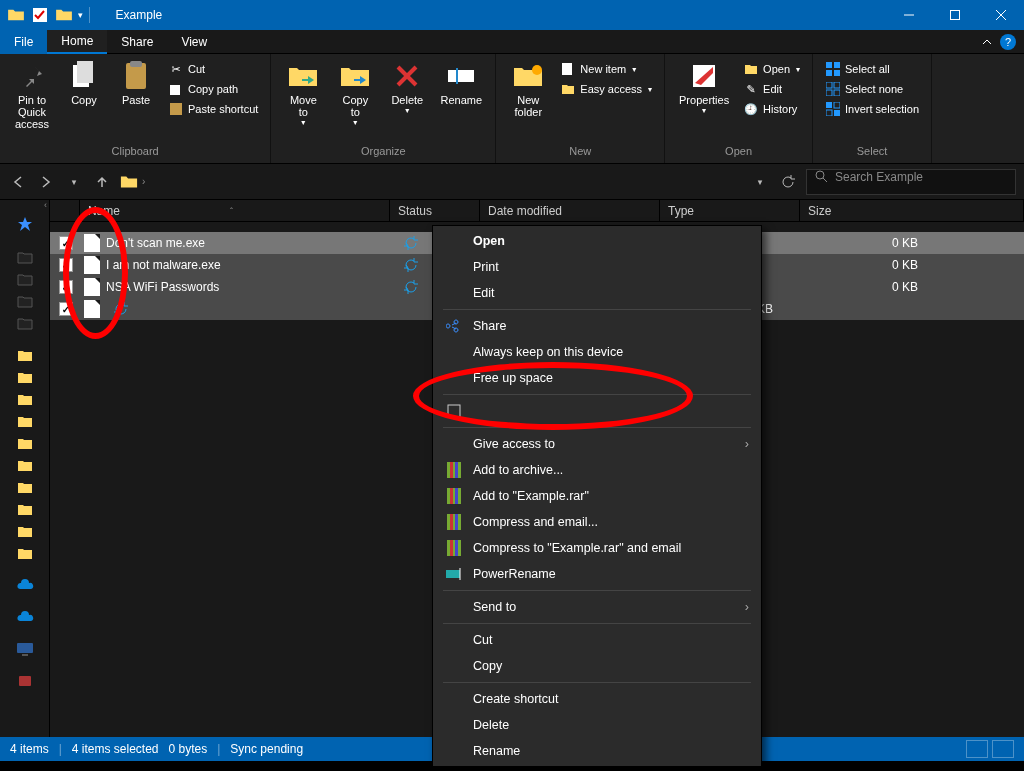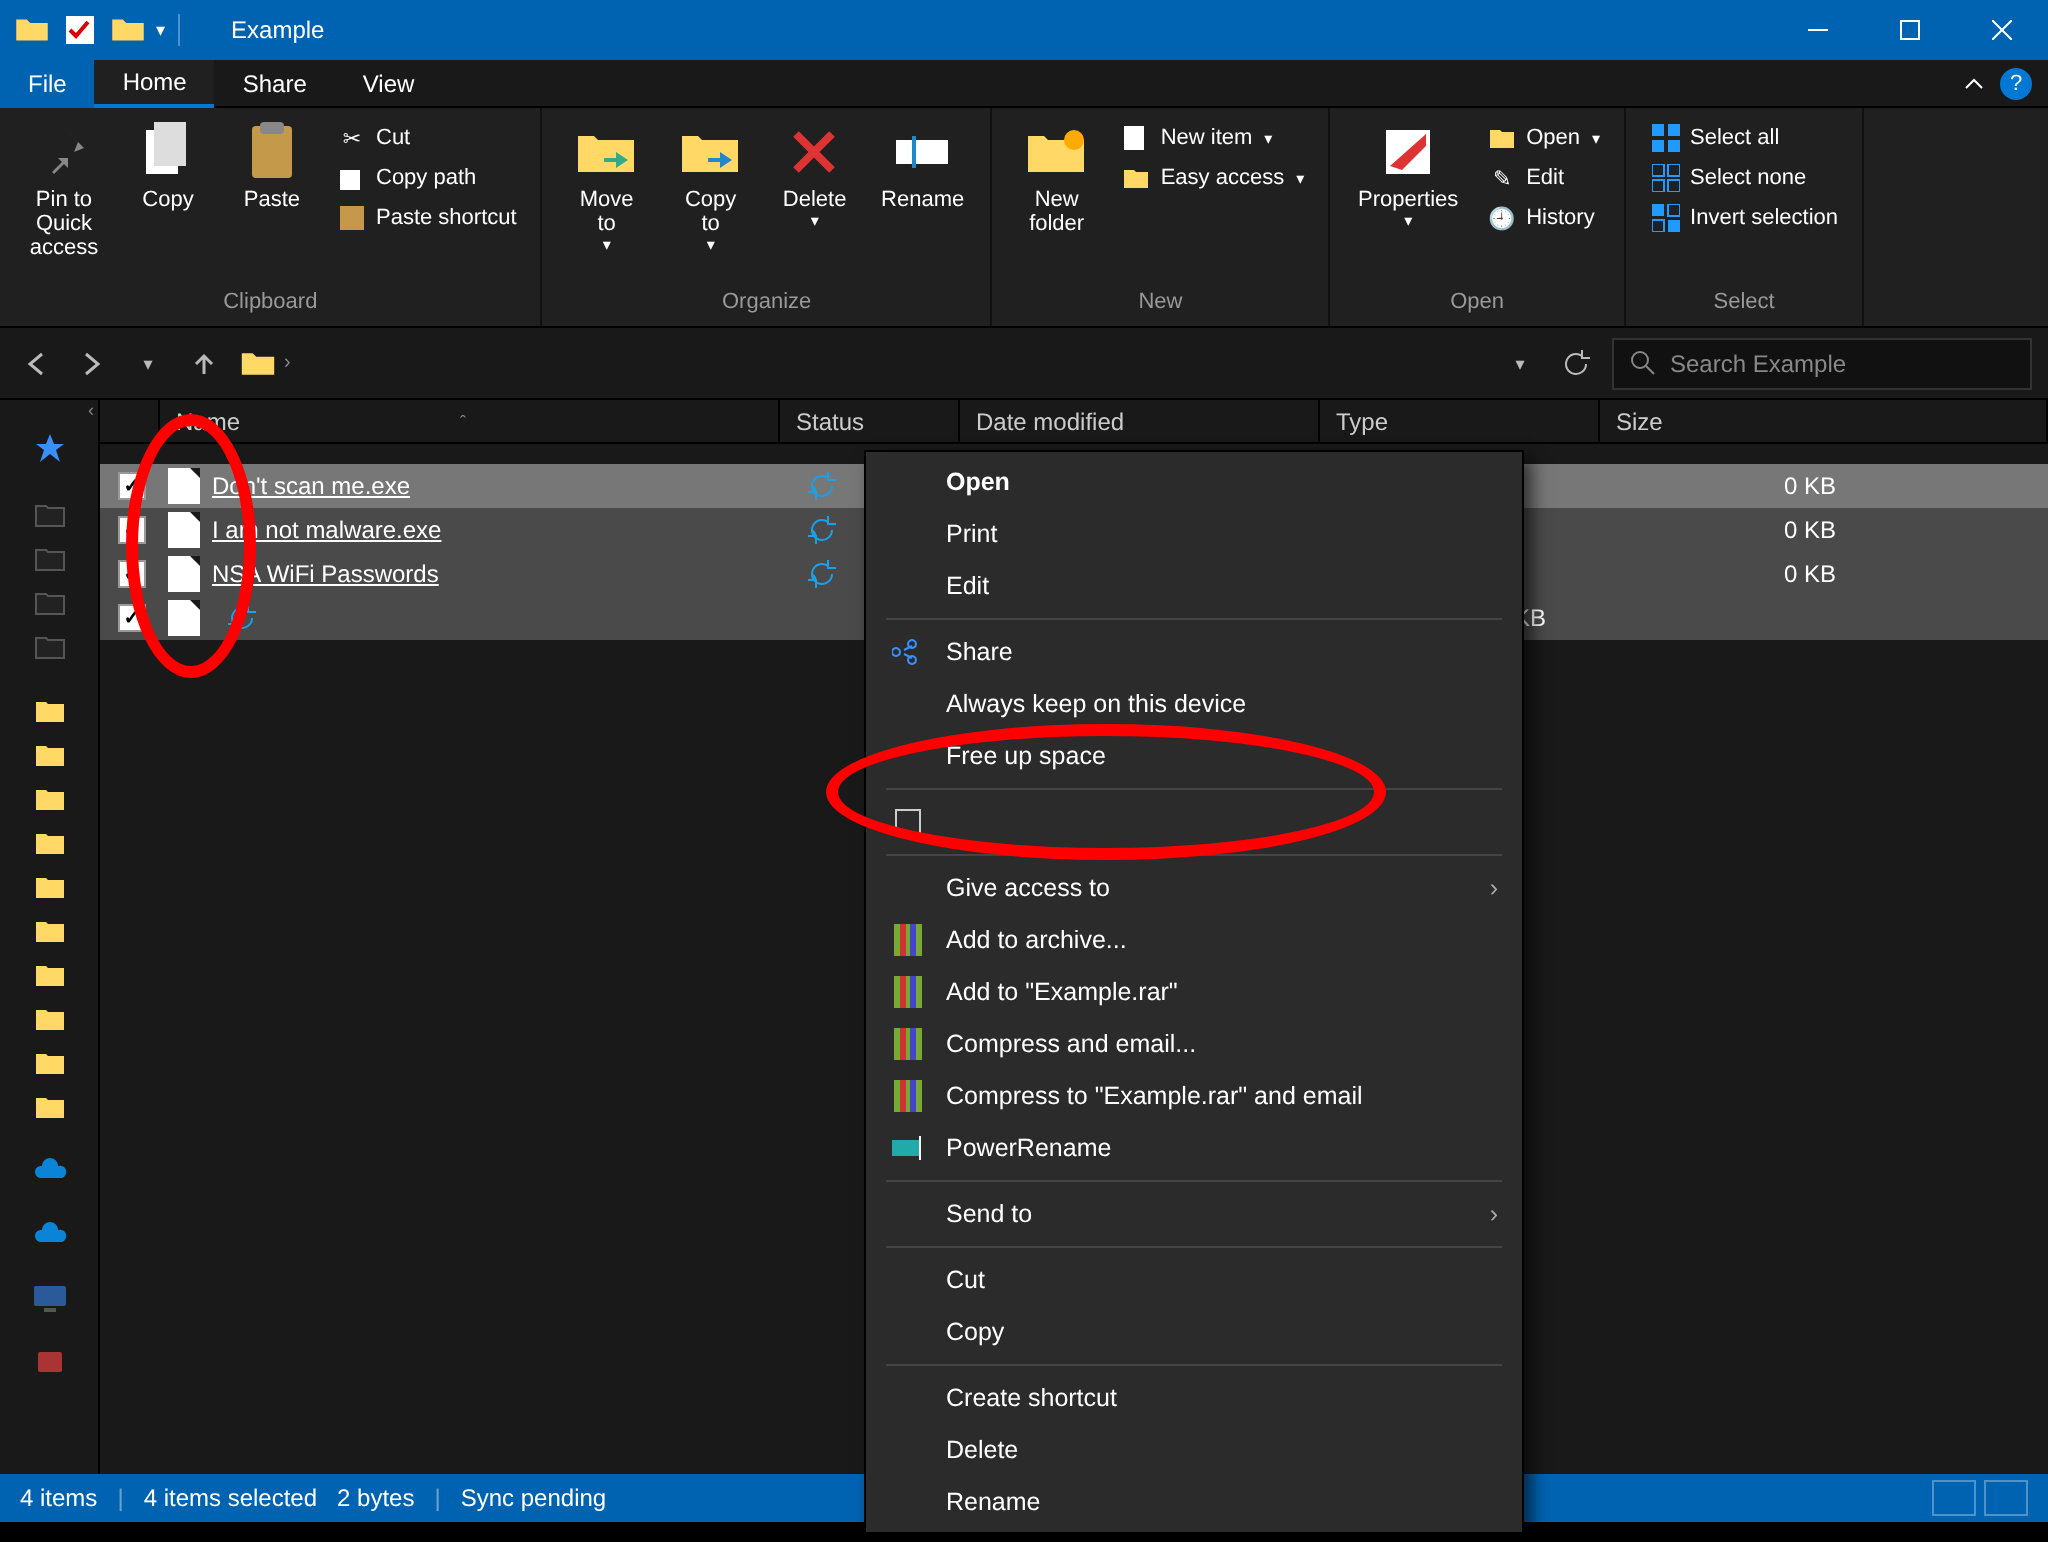--- a/index.html
+++ b/index.html
@@ -24,21 +24,21 @@
 .rib-label { font-size:11px; color:#999; margin-top:auto; padding-bottom:2px; }
 .rib-btn-lg { display:flex; flex-direction:column; align-items:center; padding:2px 6px; font-size:11px; text-align:center; width:48px; }
 .rib-btn-lg .ico { width:32px; height:32px; display:flex; align-items:center; justify-content:center; margin-bottom:2px; }
 .rib-mini-col { display:flex; flex-direction:column; gap:2px; padding-top:2px; }
 .rib-mini { display:flex; align-items:center; gap:4px; font-size:11px; padding:1px 4px; }
 .rib-mini .mi { width:16px; height:16px; display:flex; align-items:center; justify-content:center; }
 .navbar { height:36px; background:#191919; display:flex; align-items:center; padding:0 8px; gap:8px; border-bottom:1px solid #000; }
 .nav-arrow { width:20px; height:20px; display:flex; align-items:center; justify-content:center; opacity:.7; }
 .addr { flex:1; display:flex; align-items:center; gap:4px; }
 .addr-icon { width:18px; height:18px; }
-.search { width:210px; height:26px; background:#111; border:1px solid #333; display:flex; align-items:center; padding:0 8px; gap:6px; color:#888; }
+.search { width:210px; height:26px; background:#111; border:1px solid #333; display:flex; padding:0 8px; gap:6px; color:#888; }
 .content { display:flex; height:537px; }
 .sidebar { width:50px; background:#191919; border-right:1px solid #000; display:flex; flex-direction:column; }
 .sb-top { height:14px; display:flex; justify-content:flex-end; padding-right:2px; }
 .sb-item { width:50px; height:22px; display:flex; align-items:center; justify-content:center; }
 .main { flex:1; background:#191919; display:flex; flex-direction:column; }
 .cols { display:flex; height:22px; border-bottom:1px solid #000; font-size:12px; color:#ccc; }
 .col { padding:2px 8px; border-right:1px solid #000; display:flex; align-items:center; }
 .col.chk { width:30px; }
 .col.name { width:310px; }
 .col.status { width:90px; }
@@ -46,21 +46,21 @@
 .col.type { width:140px; }
 .col.size { flex:1; }
 .files { }
 .row { display:flex; height:22px; align-items:center; font-size:12px; padding-left:4px; }
 .row.sel { background:#4a4a4a; }
 .row.sel.hl { background:#777; }
 .cb { width:14px; height:14px; border:1px solid #999; background:#fff; display:flex; align-items:center; justify-content:center; margin-right:6px; }
 .cb.checked::after { content:'✓'; color:#000; font-size:10px; font-weight:bold; }
 .file-icon { width:16px; height:18px; background:#fff; margin-right:6px; position:relative; }
 .file-icon::before { content:''; position:absolute; right:0; top:0; border-style:solid; border-width:0 5px 5px 0; border-color:transparent #191919 transparent transparent; }
-.fname { flex:0 0 290px; overflow:hidden; white-space:nowrap;text-decoration:underline; }
+.fname { flex:0 0 290px; overflow:hidden; white-space:nowrap; }
 .fstatus { width:90px; color:#0099ee; display:flex; align-items:center; padding-left:8px; }
 .fdate { width:180px; }
 .ftype { width:140px; }
 .fsize { flex:1; text-align:center; padding-right:20px; }
 .statusbar { height:24px; background:#0063b1; color:#fff; display:flex; align-items:center; padding:0 10px; font-size:12px; gap:10px; }
 .sb-sep { color:rgba(255,255,255,.4); }
 .sb-right { margin-left:auto; display:flex; gap:4px; }
 .sb-view { width:22px; height:18px; border:1px solid rgba(255,255,255,.3); }
 .ctxmenu { position:absolute; left:432px; top:225px; width:330px; background:#2b2b2b; border:1px solid #000; box-shadow:4px 4px 8px rgba(0,0,0,.6); z-index:10; padding:2px 0; }
 .ctx-item { display:flex; align-items:center; height:26px; padding:0 12px 0 12px; font-size:12.5px; color:#fff; gap:10px; }
@@ -557,21 +557,21 @@
         <div class="fsize">0 KB</div>
       </div>
     </div>
   </div>
 </div>
 
 <div class="statusbar">
   <span>4 items</span>
   <span class="sb-sep">|</span>
   <span>4 items selected</span>
-  <span>2 bytes</span>
+  <span>0 bytes</span>
   <span class="sb-sep">|</span>
   <span>Sync pending</span>
   <div class="sb-right">
     <div class="sb-view"></div>
     <div class="sb-view"></div>
   </div>
 </div>
 
 <div class="ctxmenu">
   <div class="ctx-item bold">

